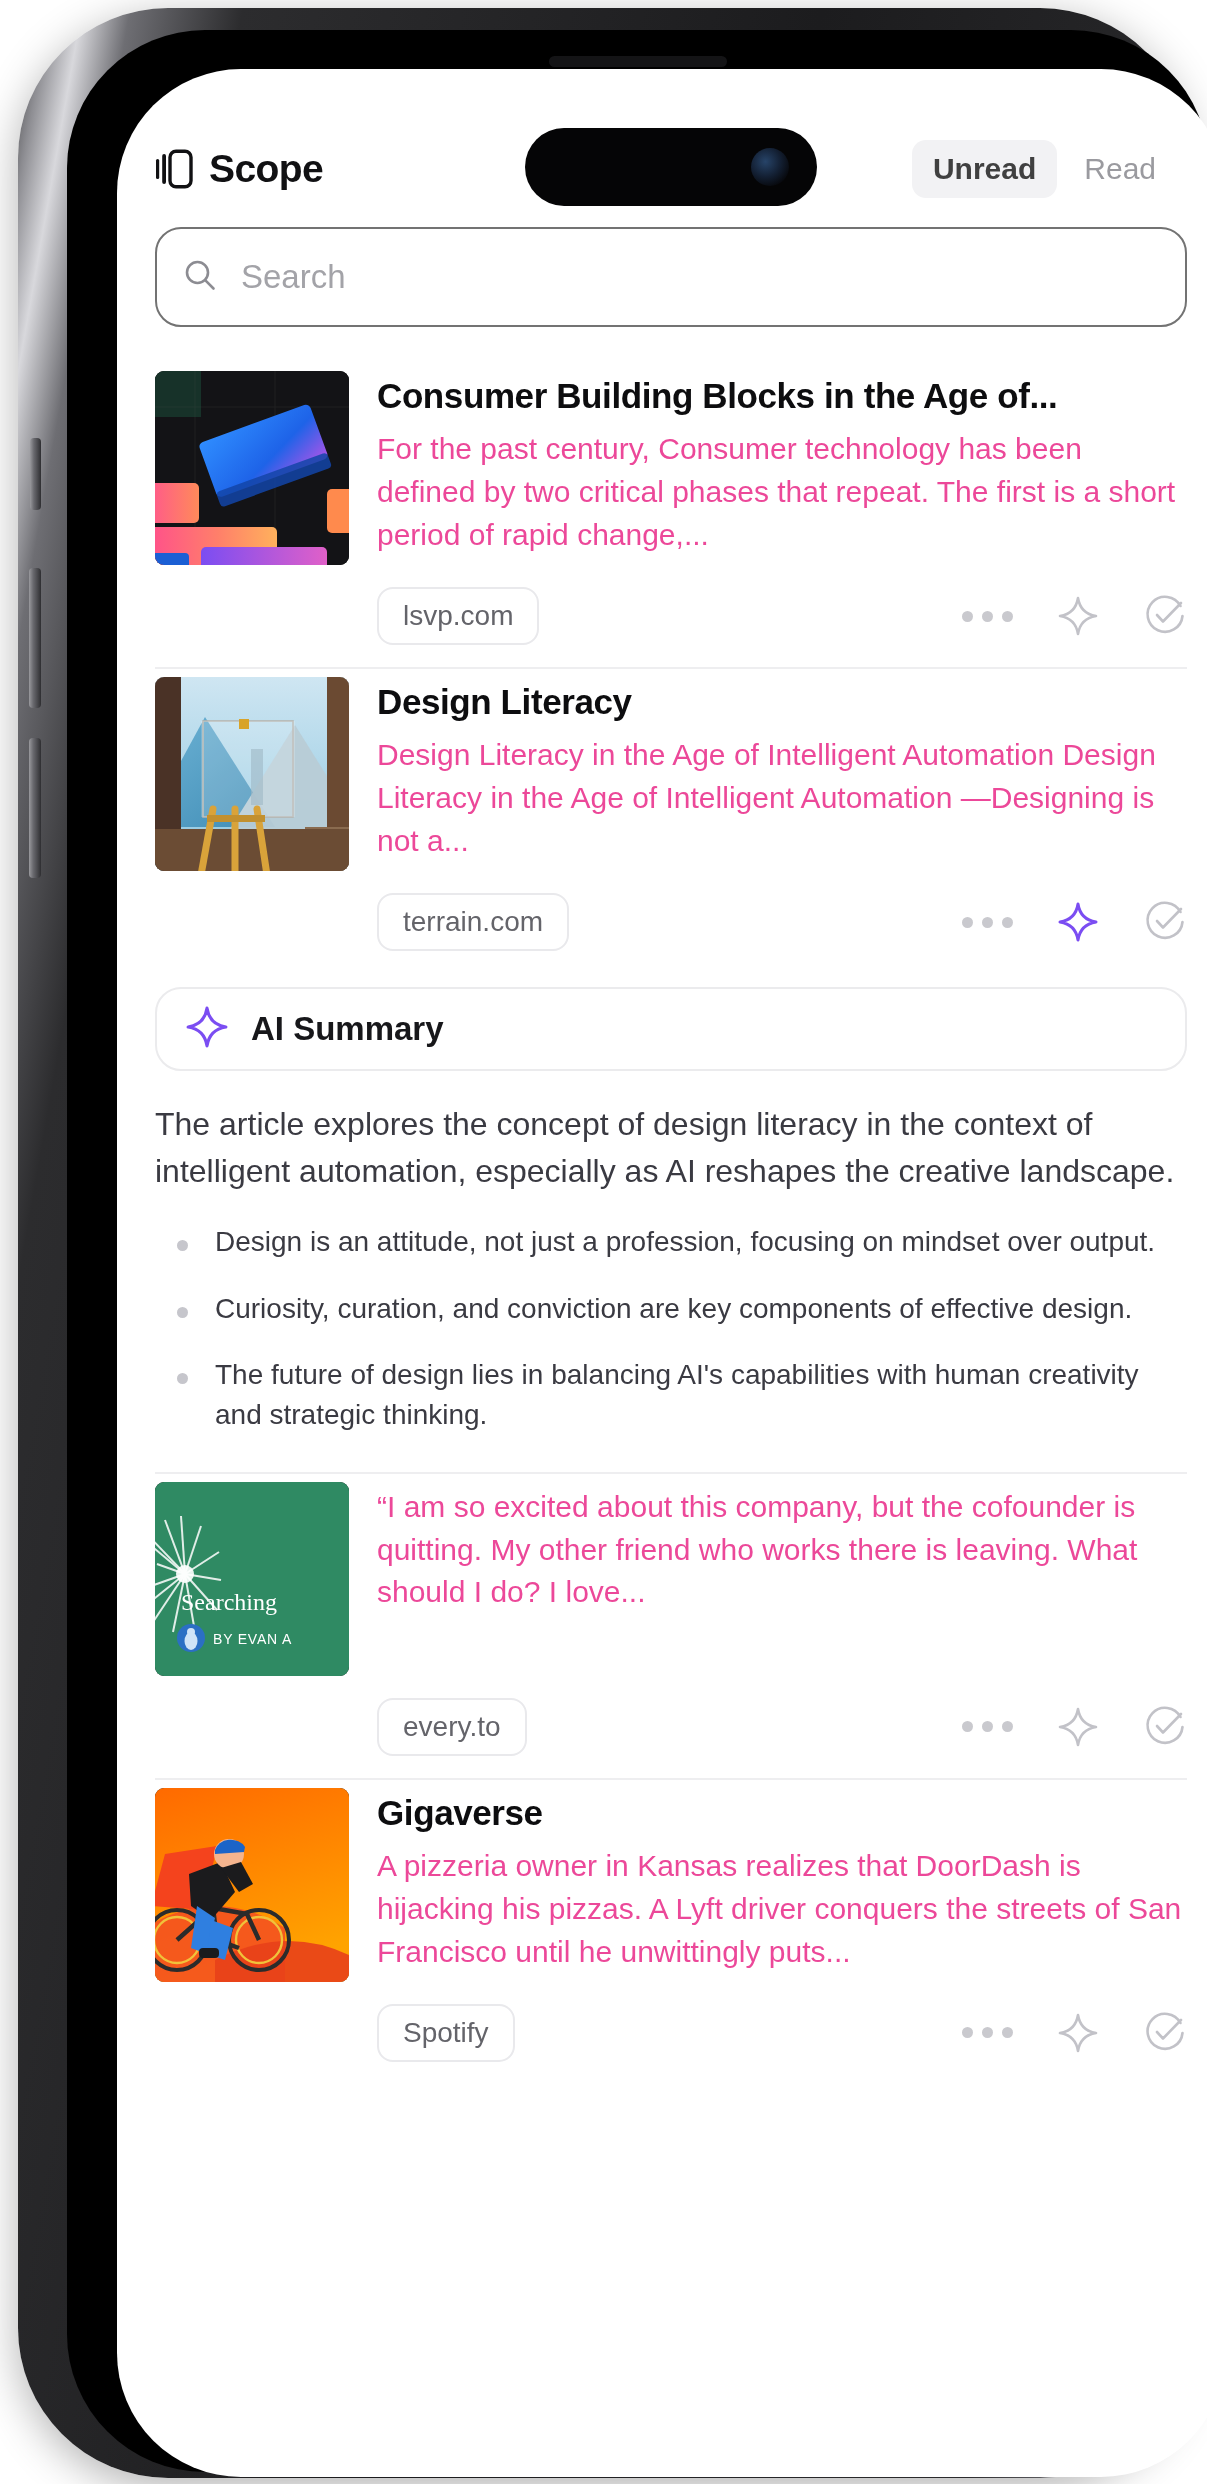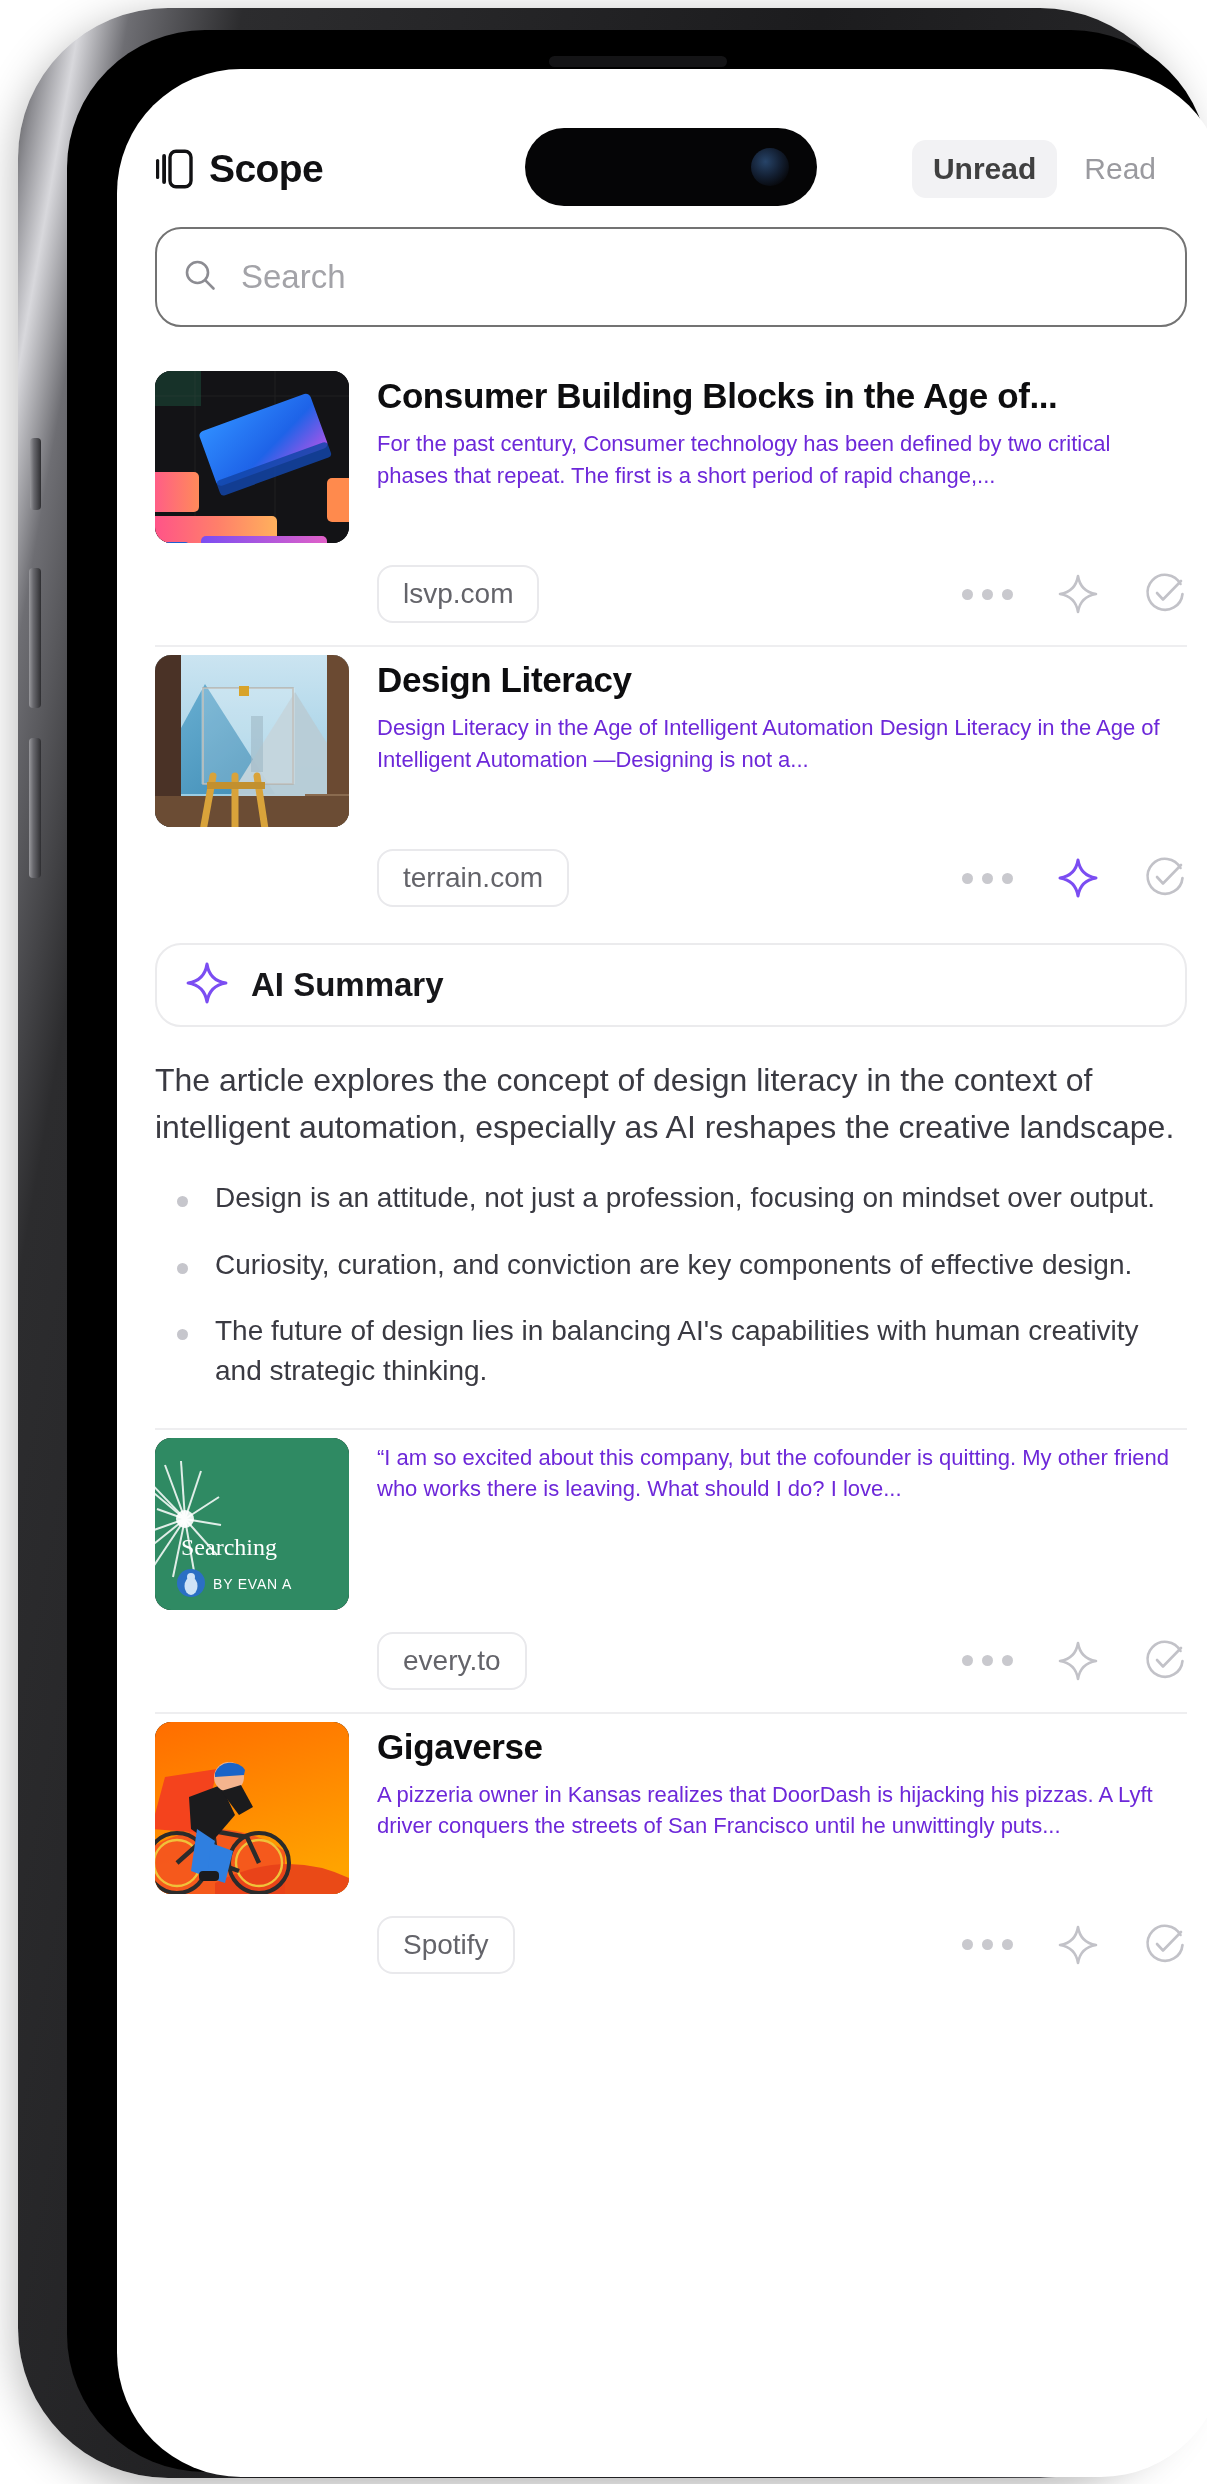--- a/index.html
+++ b/index.html
@@ -199,43 +199,43 @@
   }
   .search-input::placeholder { color: #a3a3a8; }
 
   
   .card { padding: 8px 0 22px 0; }
   .card-top { display: flex; gap: 28px; }
 
   .thumb {
     flex: 0 0 auto;
     width: 194px;
-    height: 172px;
-    border-radius: 16px;
+    height: 194px;
+    border-radius: 9px;
     overflow: hidden;
     position: relative;
     background: #111;
   }
   .thumb svg { display: block; width: 100%; height: 100%; }
 
   .card-text { flex: 1 1 auto; min-width: 0; padding-top: 4px; }
   .card-title {
     font-size: 35px;
     font-weight: 700;
     color: #0d0d0f;
     letter-spacing: -0.4px;
     line-height: 1.18;
     margin-bottom: 12px;
     white-space: nowrap;
     overflow: hidden;
   }
   .card-snippet {
-    font-size: 22px;
+    font-size: 30px;
     line-height: 1.43;
-    color: #6d28d9;
+    color: #ec4899;
     max-height: 132px;
     overflow: hidden;
   }
 
   .card-actions {
     display: flex;
     align-items: center;
     margin-top: 22px;
     padding-left: 222px;
   }

